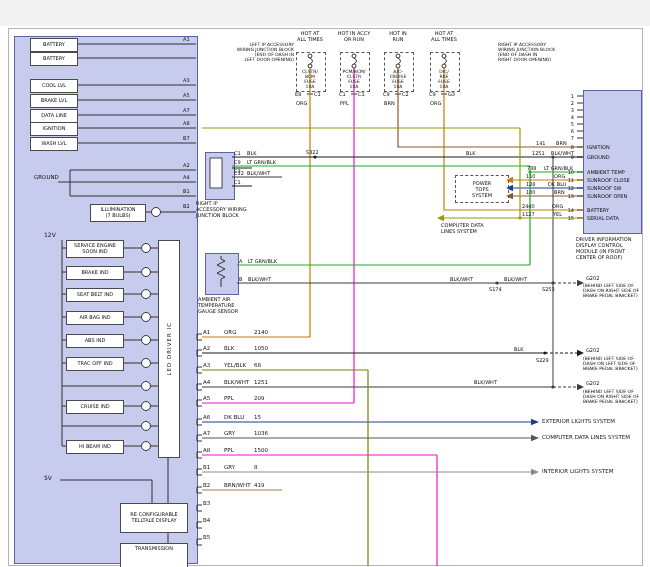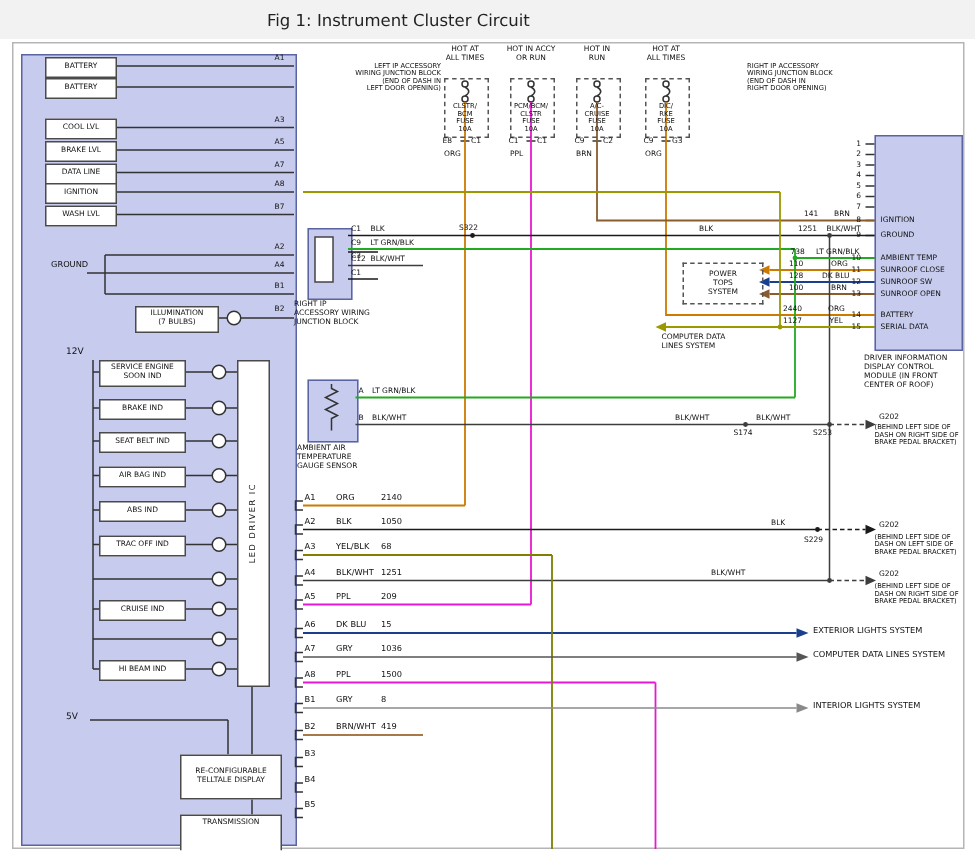--- a/index.html
+++ b/index.html
@@ -20,21 +20,20 @@
   .s55{font-size:5.5px}.s6{font-size:6px}.s45{font-size:4.5px;line-height:1.12}
   .tc{text-align:center}.tr{text-align:right}
   .vert{writing-mode:vertical-rl;transform:rotate(180deg);font-size:5.5px;letter-spacing:1px;}
   .boxtop{align-items:flex-start;padding-top:2px;}
 </style>
 </head>
 <body>
 
 <div id="stage">
   <div class="strip"></div>
-  <div class="title" style="left:178px;top:7px">Fig 1: Instrument Cluster Circuit</div>
   <div class="frame" style="left:8px;top:28px;width:633px;height:536px"></div>
 
   <div class="bluebox" style="left:14px;top:36px;width:182px;height:526px"></div>
 
   <svg class="wires" width="650" height="567" viewBox="0 0 650 567">
 
     <g stroke="#333" stroke-width="1" fill="none">
       <path d="M76,44 H196 M76,58 H196 M76,85 H196 M76,100 H196 M76,115 H196 M76,128 H196 M76,143 H196"></path>
       <path d="M58,182 H70 M70,170 V196 M70,170 H196 M70,182 H196 M70,196 H196"></path>
       <path d="M144,212 H151.5 M160.5,212 H196"></path>

